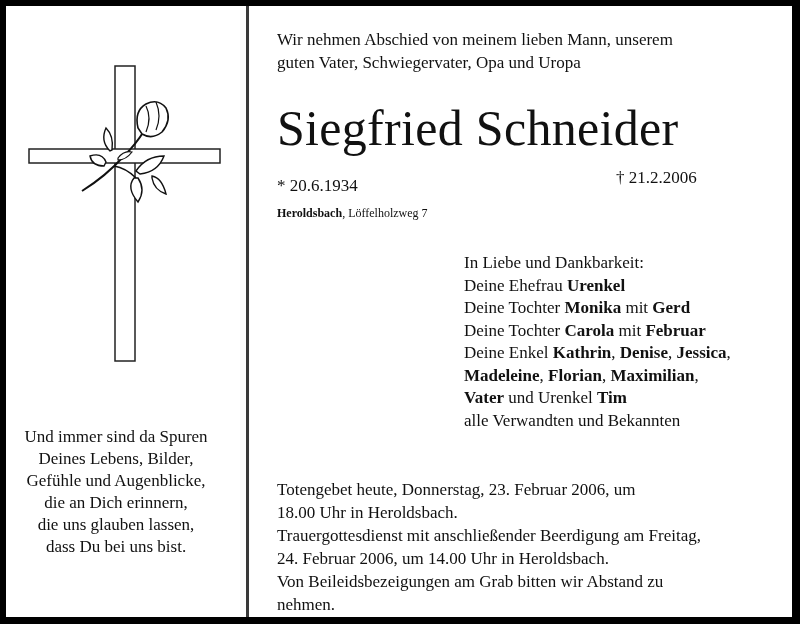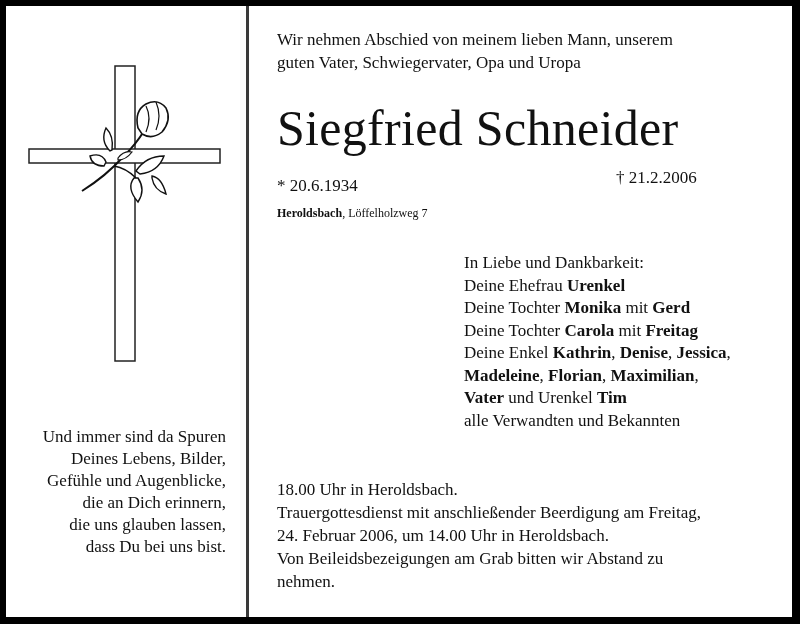--- a/index.html
+++ b/index.html
@@ -1,21 +1,21 @@
 <!DOCTYPE html>
 <html><head>
 <meta charset="utf-8">
 <style>
   html, body { margin:0; padding:0; }
   body { width:800px; height:624px; background:#000; position:relative; overflow:hidden;
          font-family:"Liberation Serif", "DejaVu Serif", serif; color:#111; }
   .page { position:absolute; left:6px; top:6px; width:786px; height:611px; background:#fff; }
   .divider { position:absolute; left:240px; top:0; width:3px; height:611px; background:#3a3a3a; }
   .cross { position:absolute; left:0; top:0; width:240px; height:380px; }
-  .poem { position:absolute; left:0; top:420px; width:220px; text-align:right;
+  .poem { position:absolute; left:0; top:420px; width:220px; text-align:center;
           font-size:17px; line-height:22px; }
   .poem div { white-space:nowrap; }
   .intro { position:absolute; left:271px; top:22px; font-size:17px; line-height:23px; }
   .name { position:absolute; left:271px; top:92px; font-size:50px; line-height:60px; white-space:nowrap; letter-spacing:0.3px; }
   .born { position:absolute; left:271px; top:170px; font-size:17px; }
   .died { position:absolute; left:610px; top:162px; font-size:17px; }
   .address { position:absolute; left:271px; top:200px; font-size:12px; }
   .family { position:absolute; left:458px; top:246px; font-size:17px; line-height:22.5px; }
   .family div { white-space:nowrap; }
   .notice { position:absolute; left:271px; top:472px; font-size:17px; line-height:23px; }
@@ -65,28 +65,29 @@
 
   <div class="name">Siegfried Schneider</div>
   <div class="born">* 20.6.1934</div>
   <div class="died">† 21.2.2006</div>
   <div class="address"><b>Heroldsbach</b><span>, Löffelholzweg 7</span></div>
 
   <div class="family">
     <div>In Liebe und Dankbarkeit:</div>
     <div><span>Deine Ehefrau </span><b>Urenkel</b></div>
     <div><span>Deine Tochter </span><b>Monika</b><span> mit </span><b>Gerd</b></div>
-    <div><span>Deine Tochter </span><b>Carola</b><span> mit </span><b>Freitag</b></div>
+    <div><span>Deine Tochter </span><b>Carola</b><span> mit </span><b>Februar</b></div>
     <div><span>Deine Enkel </span><b>Kathrin</b><span>, </span><b>Denise</b><span>, </span><b>Jessica</b><span>,</span></div>
     <div><b>Madeleine</b><span>, </span><b>Florian</b><span>, </span><b>Maximilian</b><span>,</span></div>
     <div><b>Vater</b><span> und Urenkel </span><b>Tim</b></div>
     <div>alle Verwandten und Bekannten</div>
   </div>
 
   <div class="notice">
+    <div>Totengebet heute, Donnerstag, 23. Februar 2006, um</div>
     <div>18.00 Uhr in Heroldsbach.</div>
     <div>Trauergottesdienst mit anschließender Beerdigung am Freitag,</div>
     <div>24. Februar 2006, um 14.00 Uhr in Heroldsbach.</div>
     <div>Von Beileidsbezeigungen am Grab bitten wir Abstand zu</div>
     <div>nehmen.</div>
   </div>
 
 </div>
 
 </body></html>

